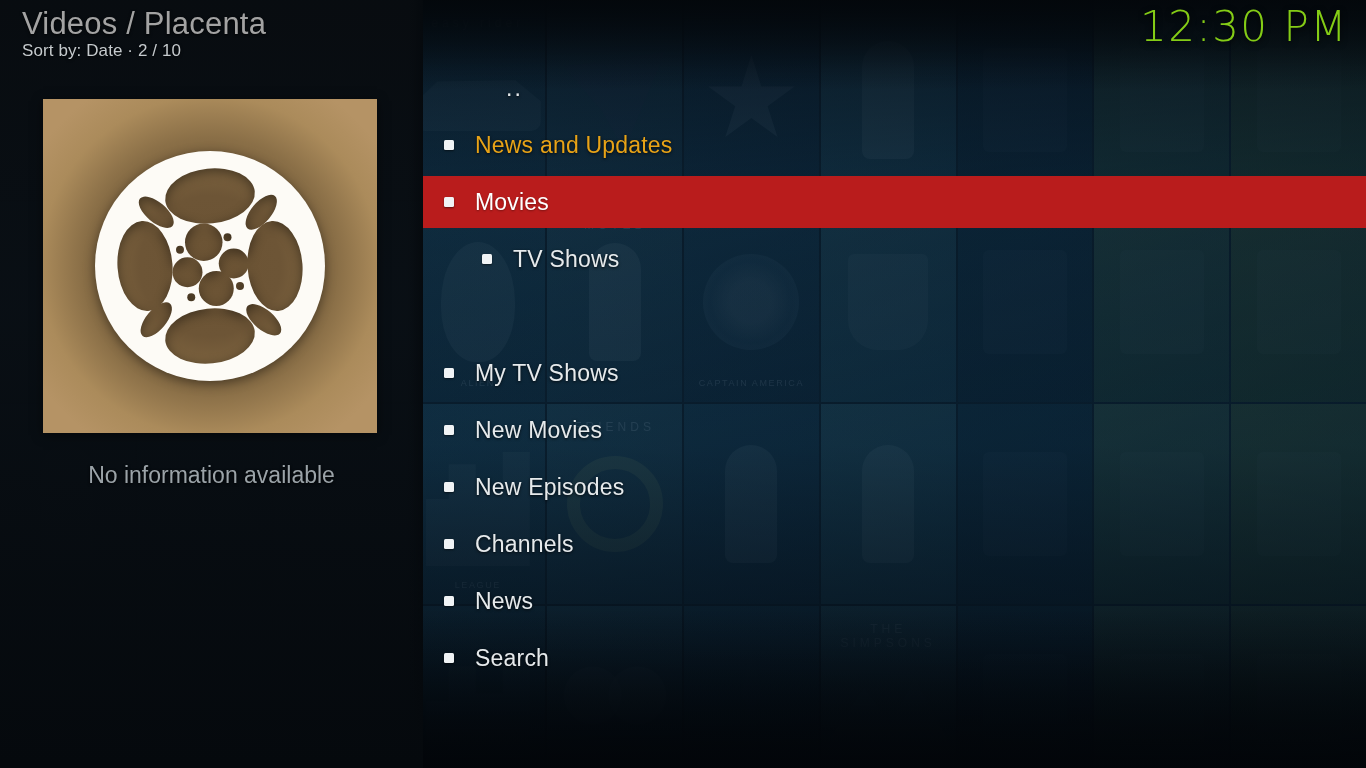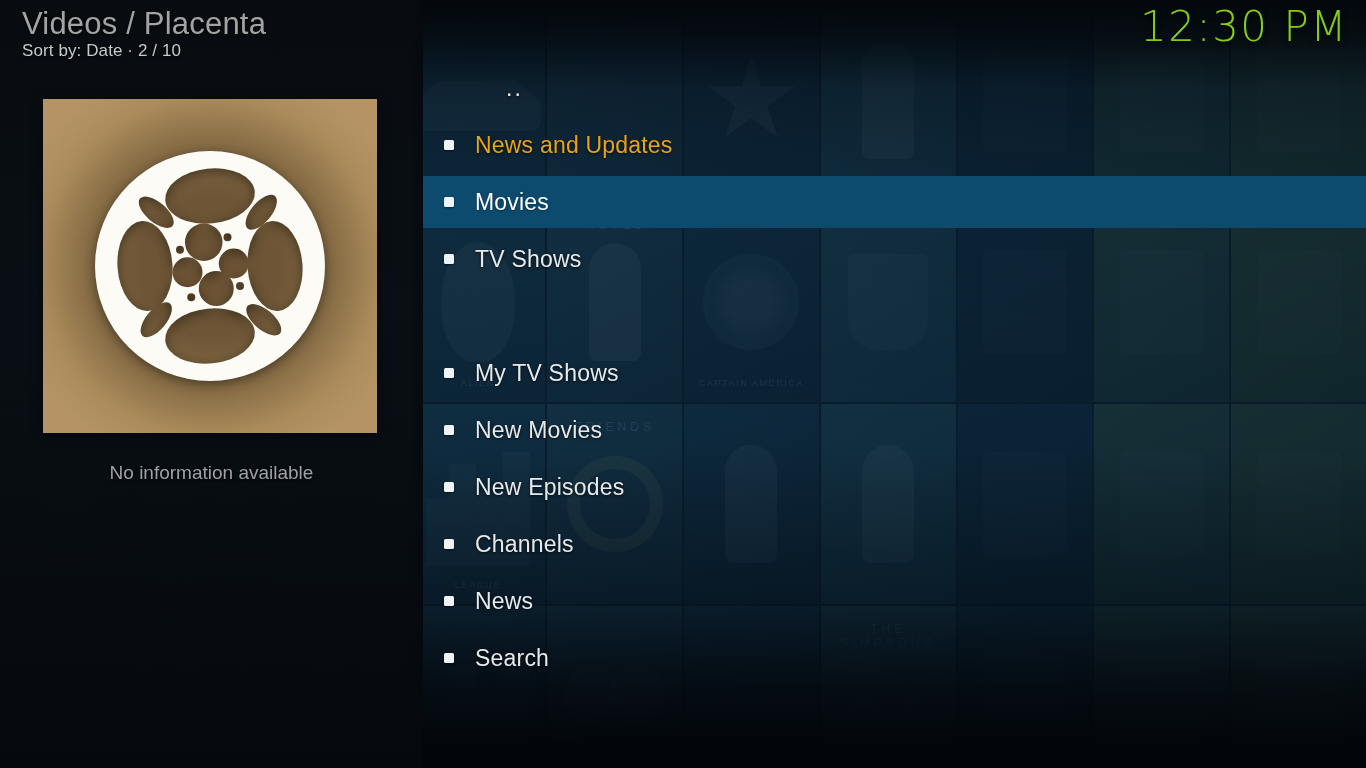--- a/index.html
+++ b/index.html
@@ -123,21 +123,21 @@
     position:absolute; left:50%; top:50%;
     transform:translate(-50%,-50%);
     width:250px; height:250px;
     filter:drop-shadow(0 3px 6px rgba(0,0,0,.45));
   }
 
   #no-info {
     position:absolute; left:0; top:462px; width:423px;
     text-align:center;
     color:#9ba3a8;
-    font-size:19px;
+    font-size:23px;
     font-weight:400;
     text-shadow:0 1px 3px rgba(0,0,0,.9);
   }
 
   
   #clock {
     position:absolute; right:18px; top:2px;
     color:#84cc16;
     font-size:42px;
     font-weight:300;
@@ -169,21 +169,21 @@
     margin-left:21px;
     font-size:23px;
     font-weight:400;
     color:#e6eaec;
     letter-spacing:.2px;
     white-space:nowrap;
     text-shadow:0 1px 3px rgba(0,0,0,.75);
   }
   .row.special .label { color:#e8a317; }
   .row.selected {
-    background:#0c4a6e;
+    background:#b91c1c;
     box-shadow:0 0 0 0 rgba(0,0,0,0);
   }
   .row.selected .label { color:#ffffff; text-shadow:0 1px 2px rgba(0,0,0,.35); }
   .row.parent .label {
     margin-left:52px;
     font-size:23px;
     color:#e6eaec;
     letter-spacing:2px;
   }
   .row.parent .bullet { visibility:hidden; }
@@ -472,21 +472,21 @@
         <span class="label">..</span>
       </div>
       <div class="row special" style="top: 119px;">
         <span class="bullet"></span>
         <span class="label">News and Updates</span>
       </div>
       <div class="row selected" style="top: 176px;">
         <span class="bullet"></span>
         <span class="label">Movies</span>
       </div>
-      <div class="row" style="top: 233px;">
+      <div class="row" style="top: 233px; padding-left: 38px;">
         <span class="bullet"></span>
         <span class="label">TV Shows</span>
       </div>
       <div class="row" style="top: 347px;">
         <span class="bullet"></span>
         <span class="label">My TV Shows</span>
       </div>
       <div class="row" style="top: 404px;">
         <span class="bullet"></span>
         <span class="label">New Movies</span>

